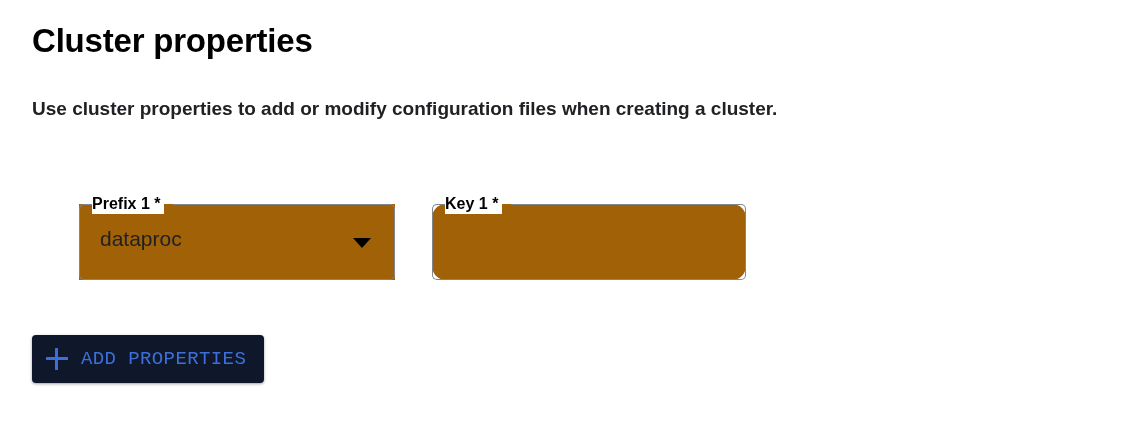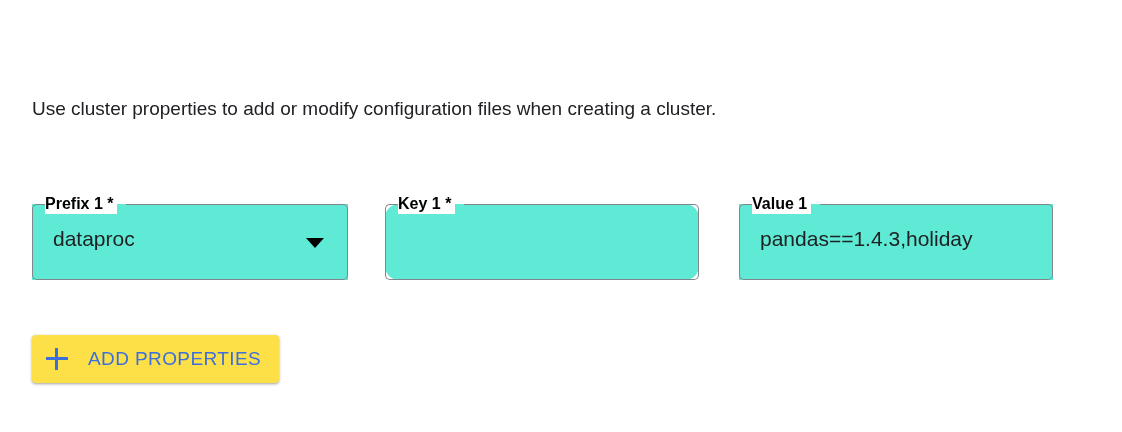--- a/index.html
+++ b/index.html
@@ -36,40 +36,41 @@
     color: #000000;
     white-space: nowrap;
   }
 
   .page-subtitle {
     position: absolute;
     left: 32px;
     top: 96px;
     font-size: 19px;
     line-height: 26px;
-    font-weight: 400;
+    font-weight: 700;
     color: #202124;
     white-space: nowrap;
   }
 
   
   .field-row {
     position: absolute;
     left: 0;
     top: 196px;
     width: 1122px;
     height: 92px;
   }
 
   .mdc-field {
     position: absolute;
     top: 8px;
     height: 76px;
     box-sizing: border-box;
-    background: #5eead4;
+    background: #a16207;
+    margin-left: 47px;
   }
 
   
   .outline {
     position: absolute;
     inset: 0;
     display: flex;
     pointer-events: none;
   }
   .outline-lead {
@@ -144,27 +145,27 @@
 
   
   .add-button {
     position: absolute;
     left: 32px;
     top: 335px;
     height: 48px;
     padding: 0 18px 0 14px;
     display: flex;
     align-items: center;
-    gap: 20px;
-    background: #fde047;
+    gap: 13px;
+    background: #0f172a;
     border: none;
     border-radius: 4px;
     box-shadow: 0 1px 2px 0 rgba(60,64,67,0.30), 0 1px 3px 1px rgba(60,64,67,0.15);
     cursor: pointer;
-    font-family: Liberation Sans, sans-serif;
+    font-family: Liberation Mono, monospace;
   }
 
   .plus-icon {
     position: relative;
     width: 22px;
     height: 22px;
     flex: 0 0 auto;
   }
   .plus-icon::before,
   .plus-icon::after {
@@ -187,20 +188,21 @@
     letter-spacing: 0.4px;
     color: #3c6fdb;
     white-space: nowrap;
   }
 </style>
 </head>
 <body>
 
 <div id="page">
 
+  <div class="page-title">Cluster properties</div>
 
   <div class="page-subtitle">Use cluster properties to add or modify configuration files when creating a cluster.</div>
 
   <div class="field-row">
 
     <div class="mdc-field" id="field-prefix">
       <div class="outline">
         <div class="outline-lead"></div>
         <div class="outline-notch" style="width: 81px;">
           <span class="field-label">Prefix 1 *</span>
@@ -214,30 +216,20 @@
     <div class="mdc-field" id="field-key">
       <div class="outline">
         <div class="outline-lead"></div>
         <div class="outline-notch" style="width: 66px;">
           <span class="field-label">Key 1 *</span>
         </div>
         <div class="outline-trail"></div>
       </div>
     </div>
 
-    <div class="mdc-field" id="field-value">
-      <div class="outline">
-        <div class="outline-lead"></div>
-        <div class="outline-notch" style="width: 68px;">
-          <span class="field-label">Value 1</span>
-        </div>
-        <div class="outline-trail"></div>
-      </div>
-      <div class="field-value">pandas==1.4.3,holiday</div>
-    </div>
 
   </div>
 
   <button class="add-button">
     <span class="plus-icon"></span>
     <span class="add-button-label">ADD PROPERTIES</span>
   </button>
 
 </div>
 

